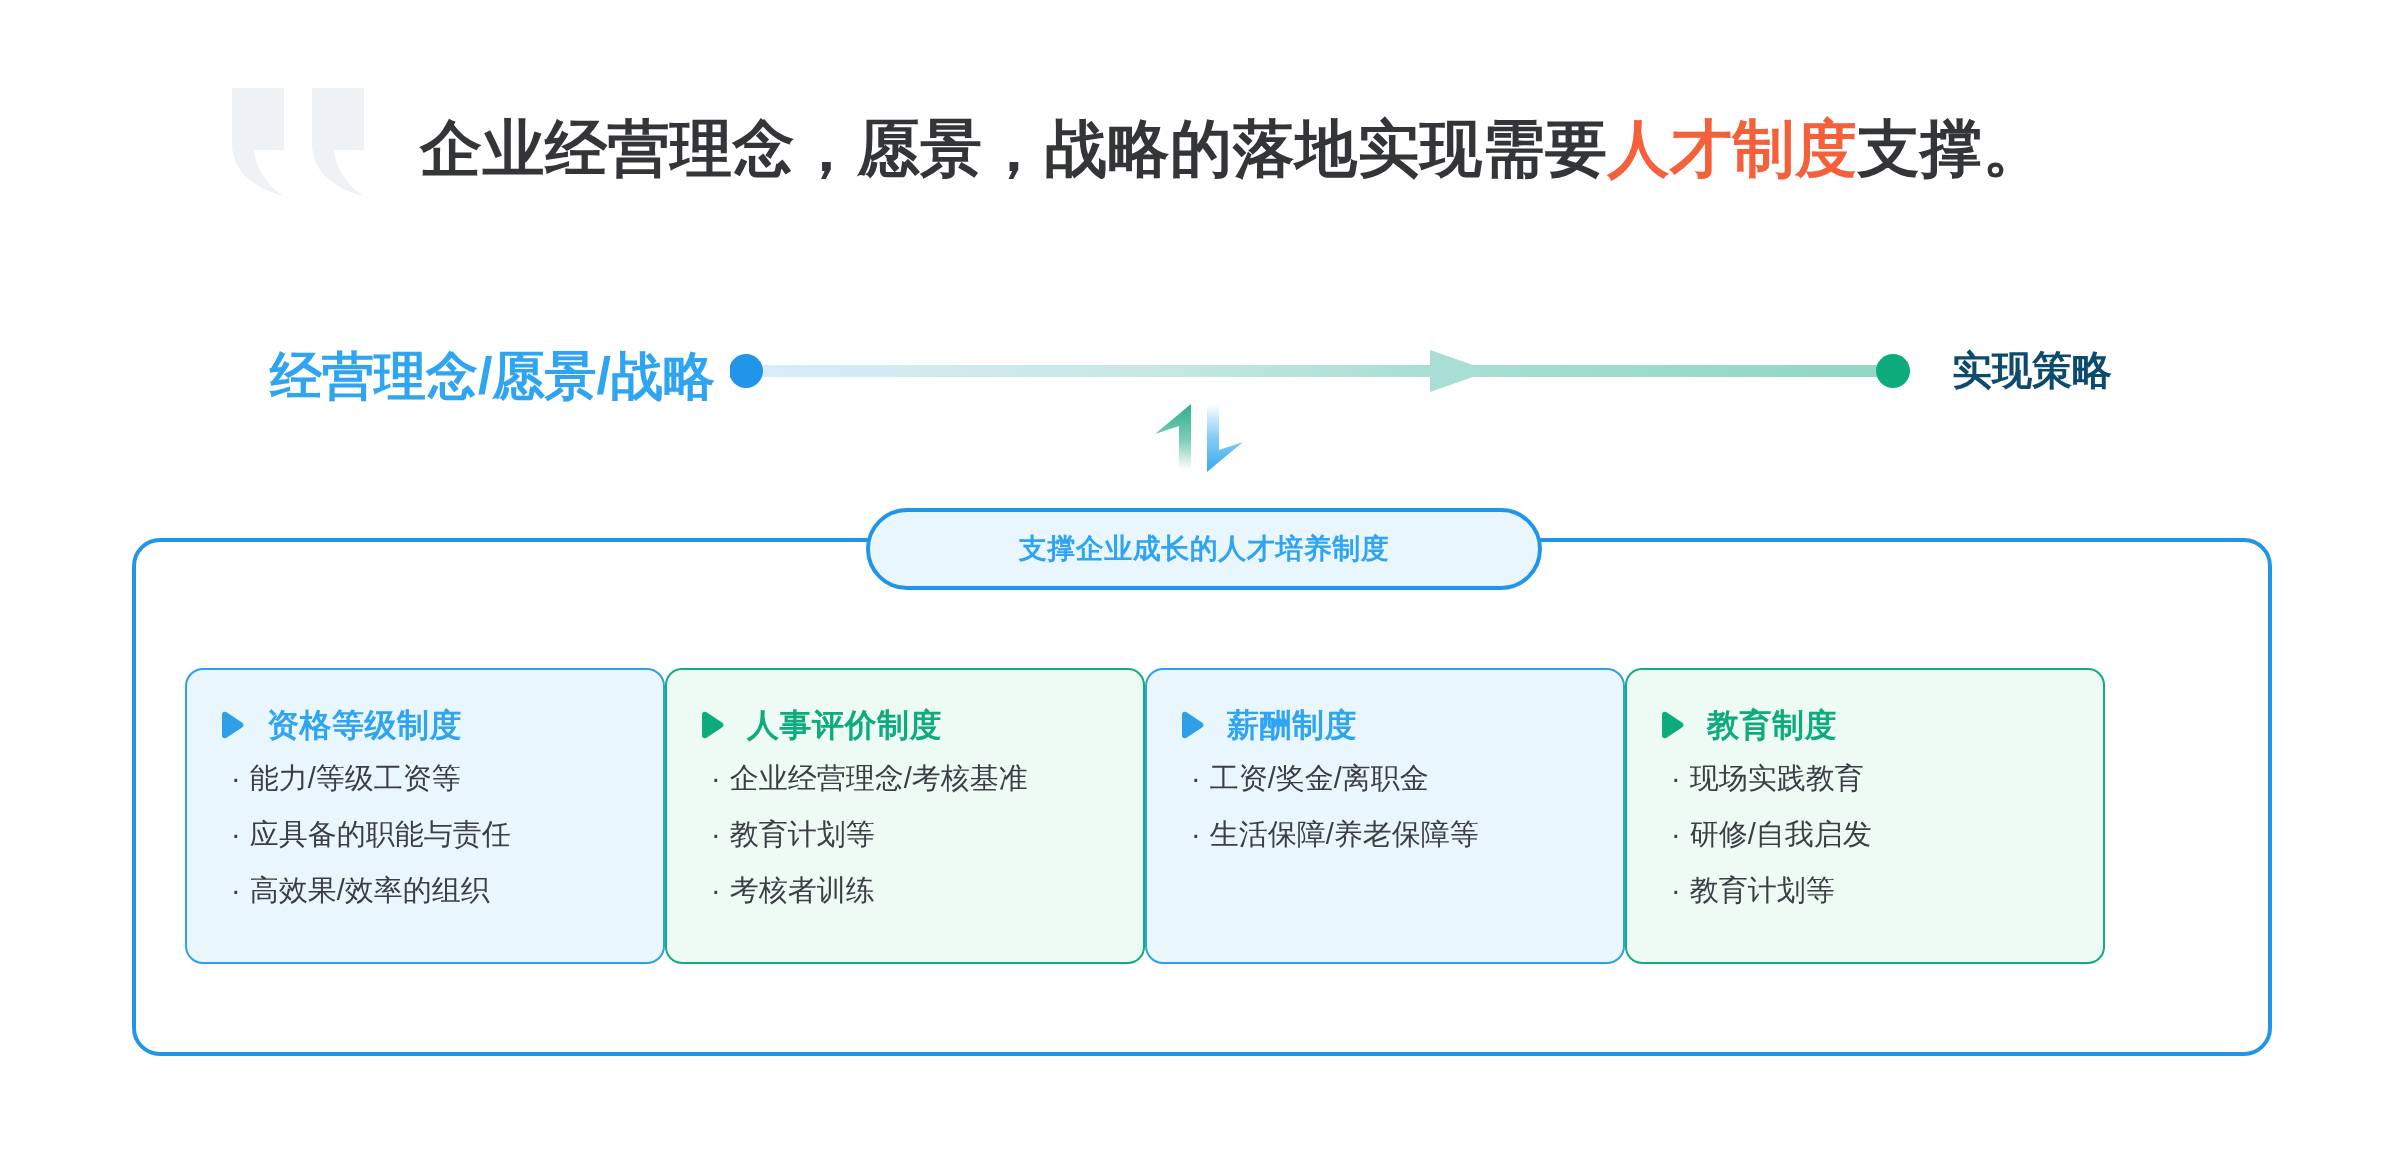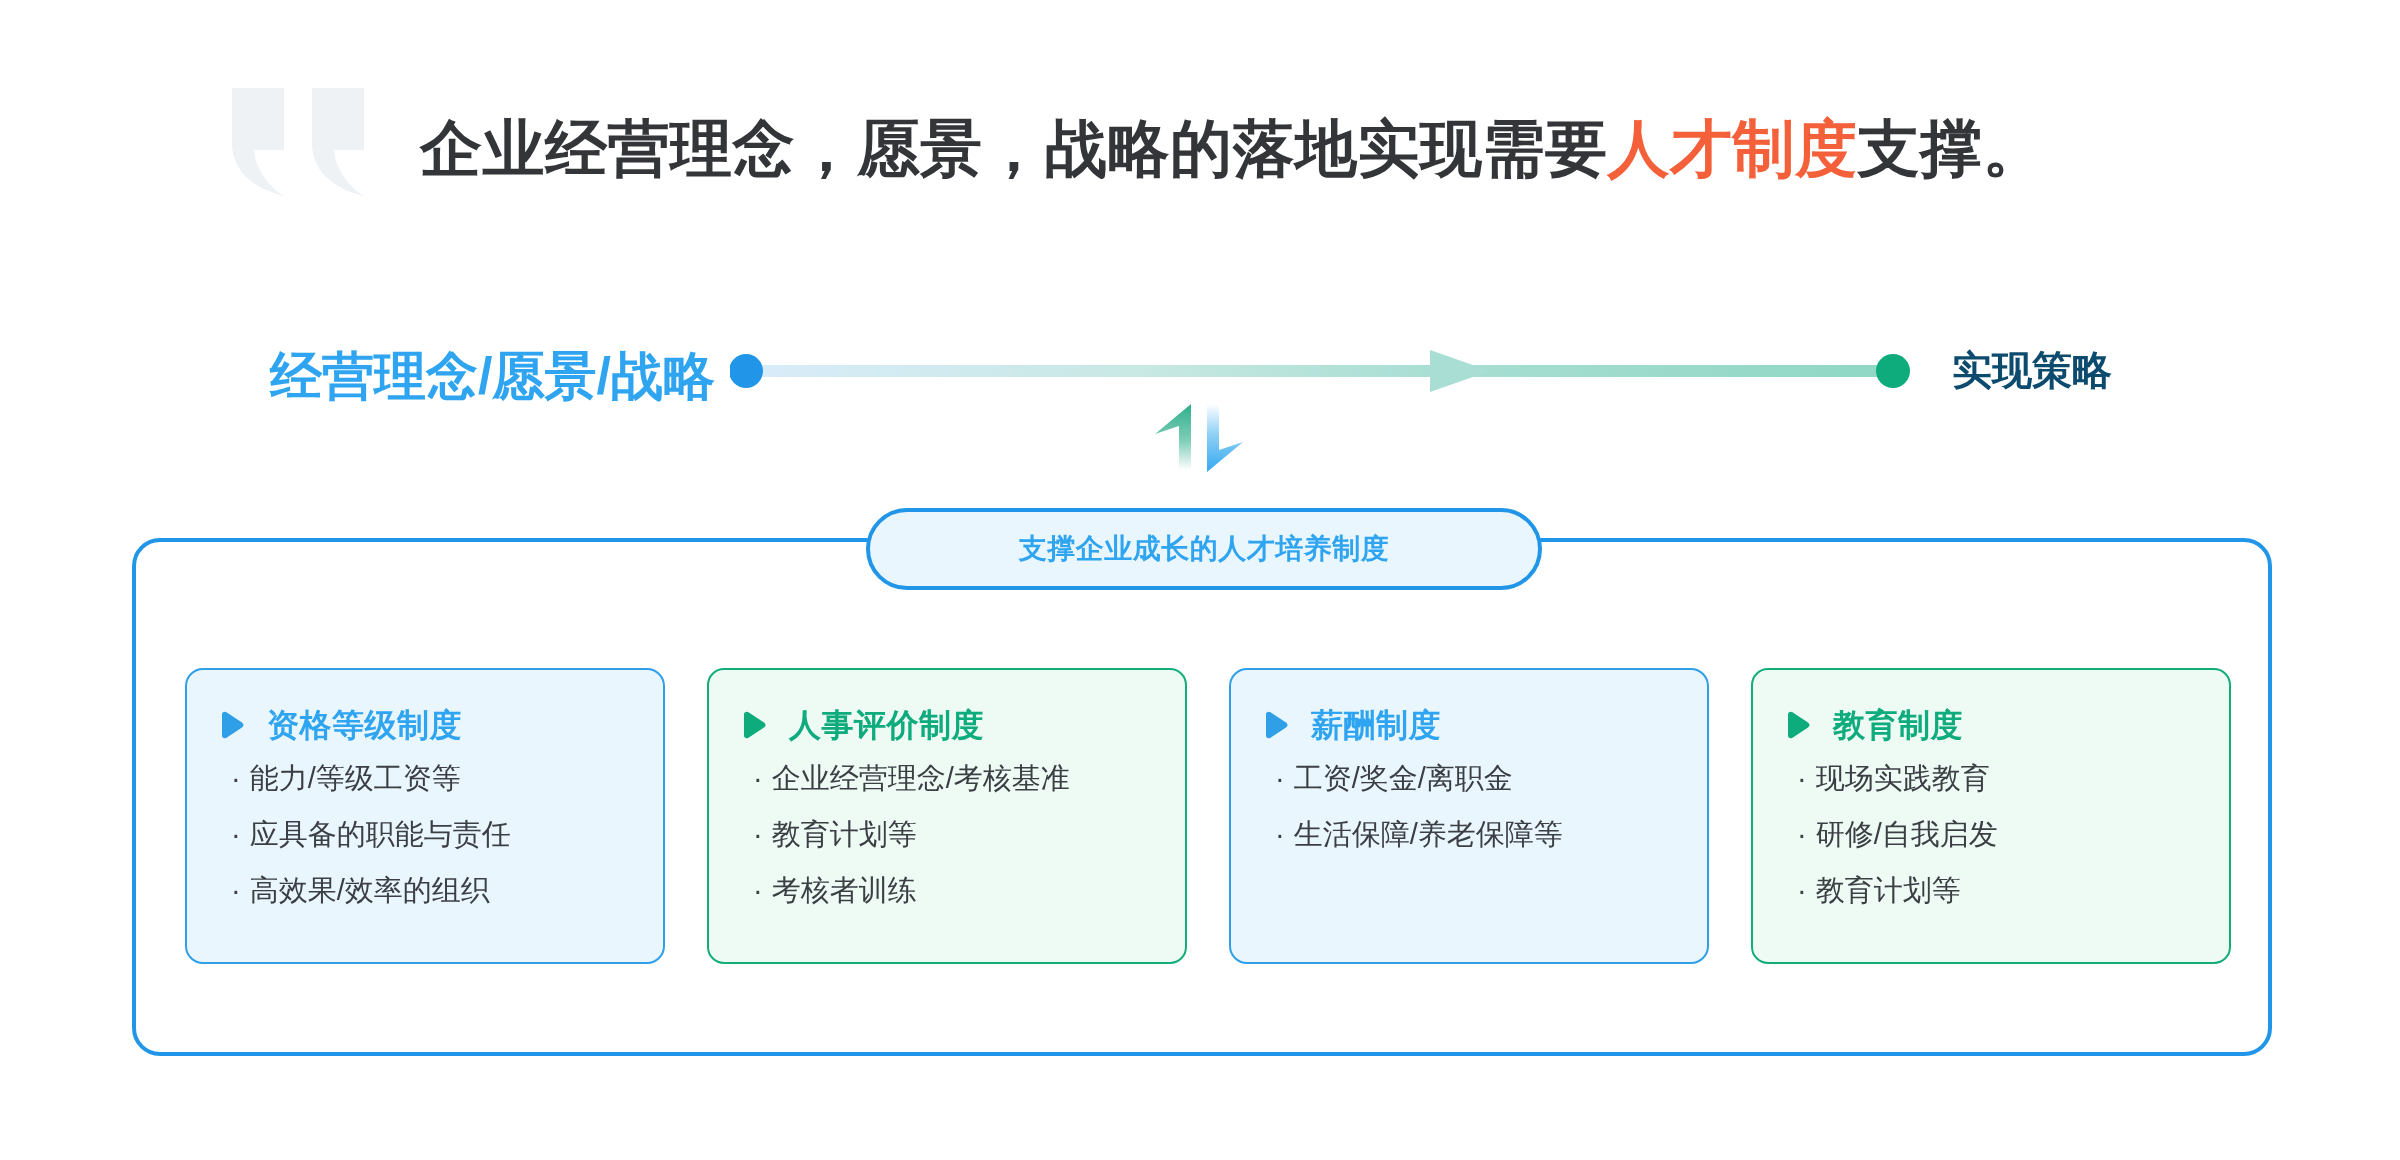--- a/index.html
+++ b/index.html
@@ -106,21 +106,20 @@
   }
 
   
   #cards {
     position: absolute;
     left: 185px;
     top: 668px;
     width: 2048px;
     height: 296px;
     display: flex;
-    gap: 42px;
   }
   .card {
     width: 480px;
     height: 296px;
     box-sizing: border-box;
     border-radius: 18px;
     border-width: 2px;
     border-style: solid;
     padding: 34px 0 0 0;
   }

